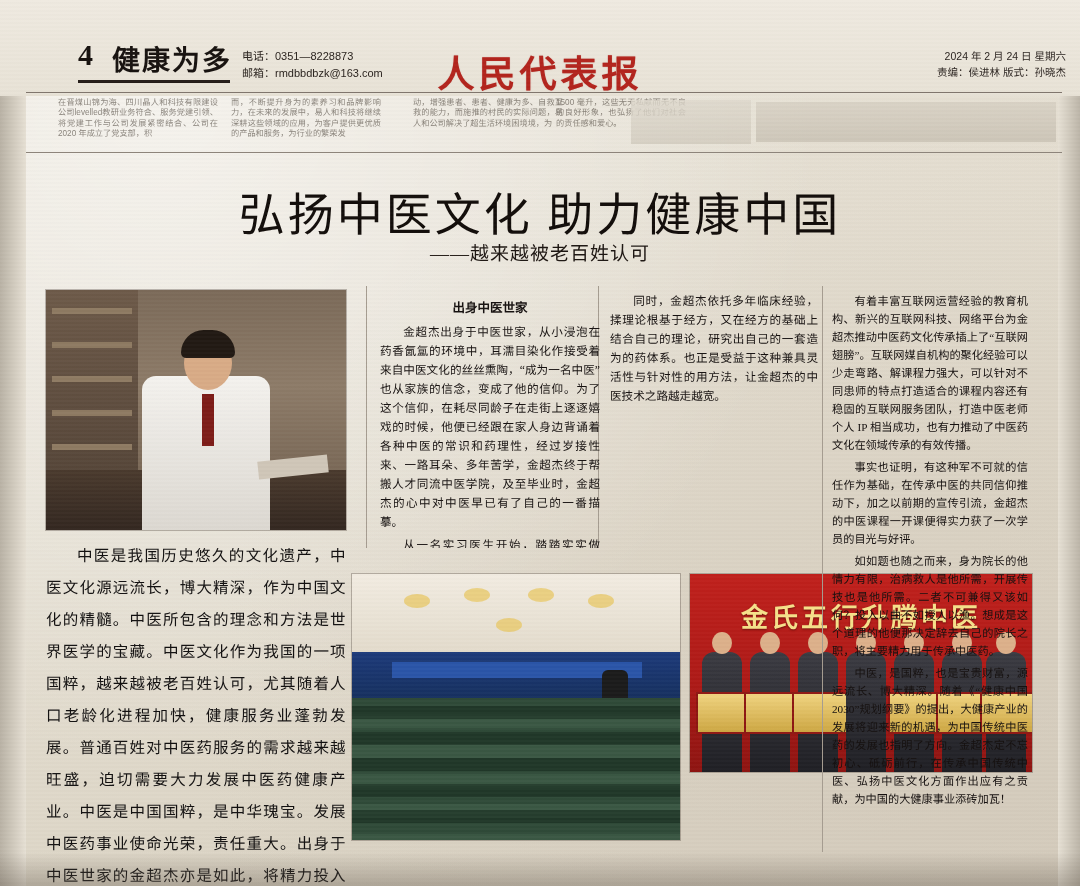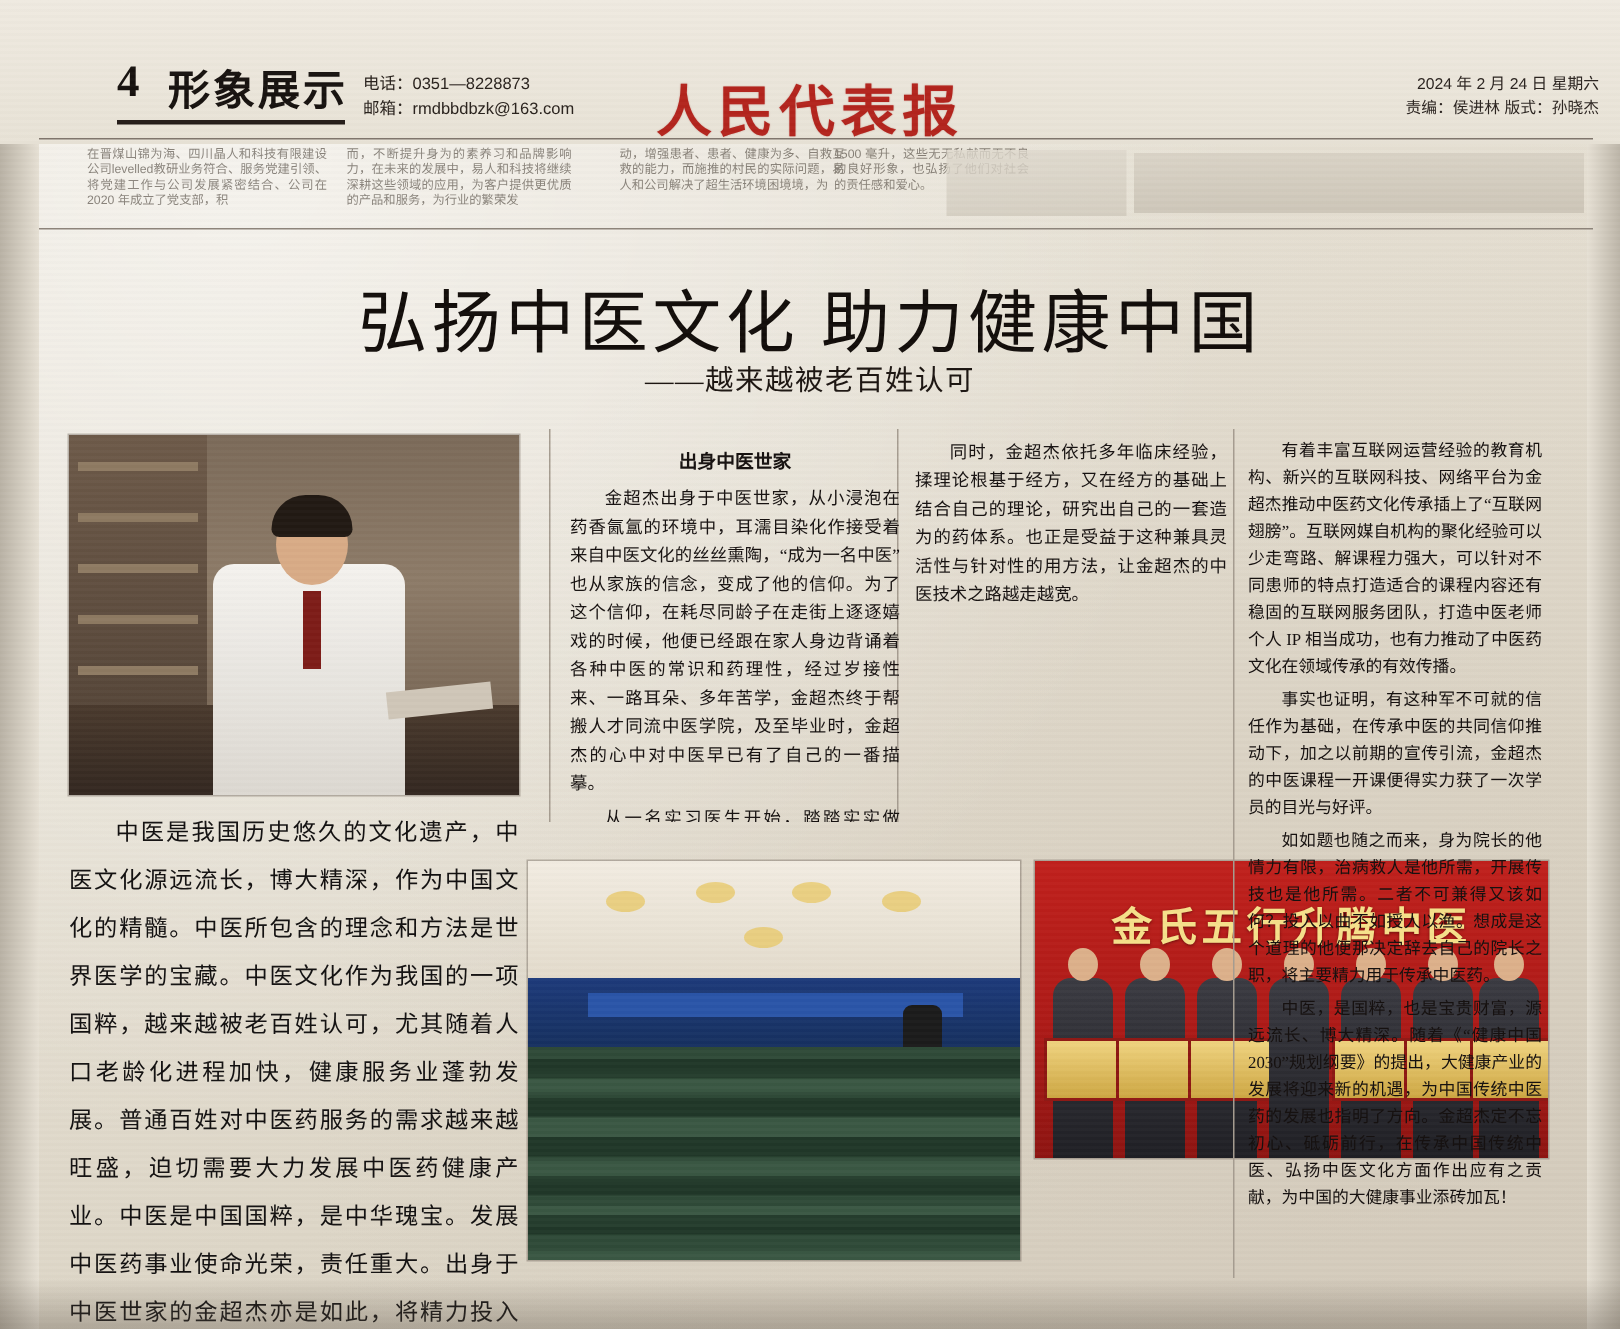--- a/index.html
+++ b/index.html
@@ -195,21 +195,21 @@
 <body>
 
 <div class="page">
 
   <div class="edge-left"></div>
   <div class="edge-right"></div>
 
   <div class="masthead">
     <div class="mast-inner">
       <div class="sec-no">4</div>
-      <div class="sec-title" style="left:112px;">形象展示</div>
+      <div class="sec-title" style="left:112px;">健康为多</div>
       <div class="sec-underline"></div>
 
       <div class="contact">
         <div>
           <span class="lbl">电话：</span><span>0351—8228873</span>
         </div>
         <div>
           <span class="lbl">邮箱：</span><span>rmdbbdbzk@163.com</span>
         </div>
       </div>

